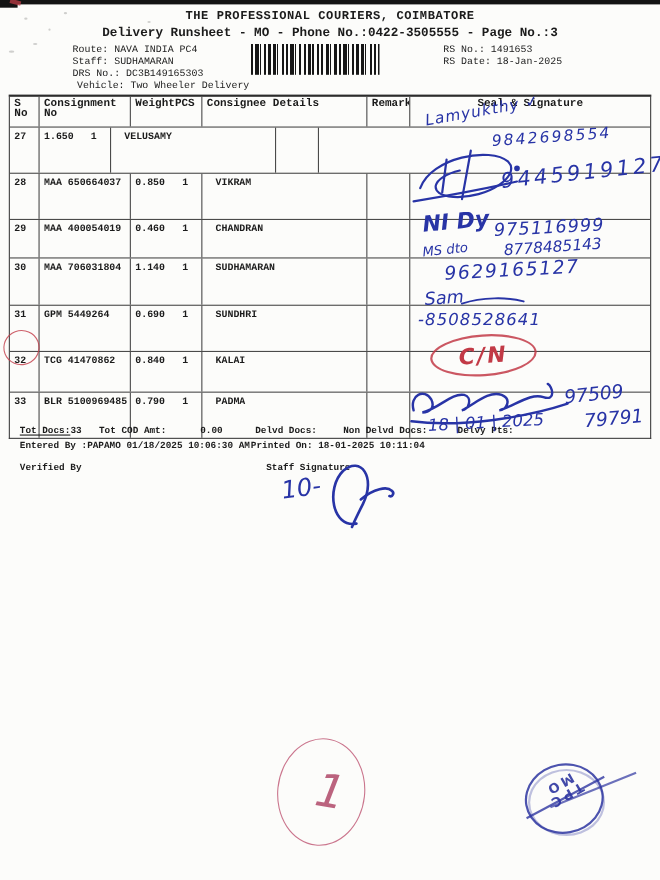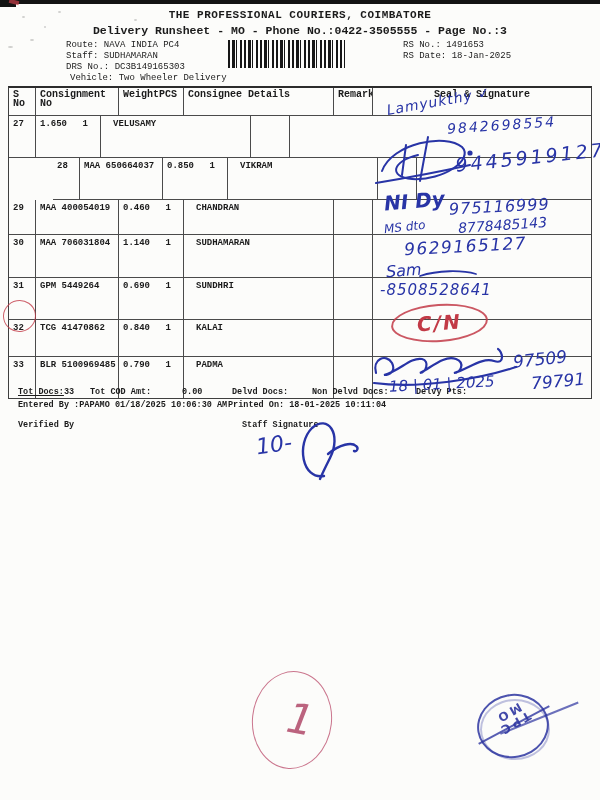--- a/index.html
+++ b/index.html
@@ -102,21 +102,21 @@
     <div class="trow" style="height:42px;">
       <div class="cell c1">27</div>
       <div class="cell c3">
           <span>1.650</span>
           <span class="pcs">1</span>
         </div>
       <div class="cell c4">VELUSAMY</div>
       <div class="cell c5"></div>
       <div class="cell c6"></div>
     </div>
-    <div class="trow" style="height:42px;margin-left:44px;">
+    <div class="trow" style="height:42px;">
       <div class="cell c1">28</div>
       <div class="cell c2">MAA 650664037</div>
       <div class="cell c3">
           <span>0.850</span>
           <span class="pcs">1</span>
         </div>
       <div class="cell c4">VIKRAM</div>
       <div class="cell c5"></div>
       <div class="cell c6"></div>
     </div>

